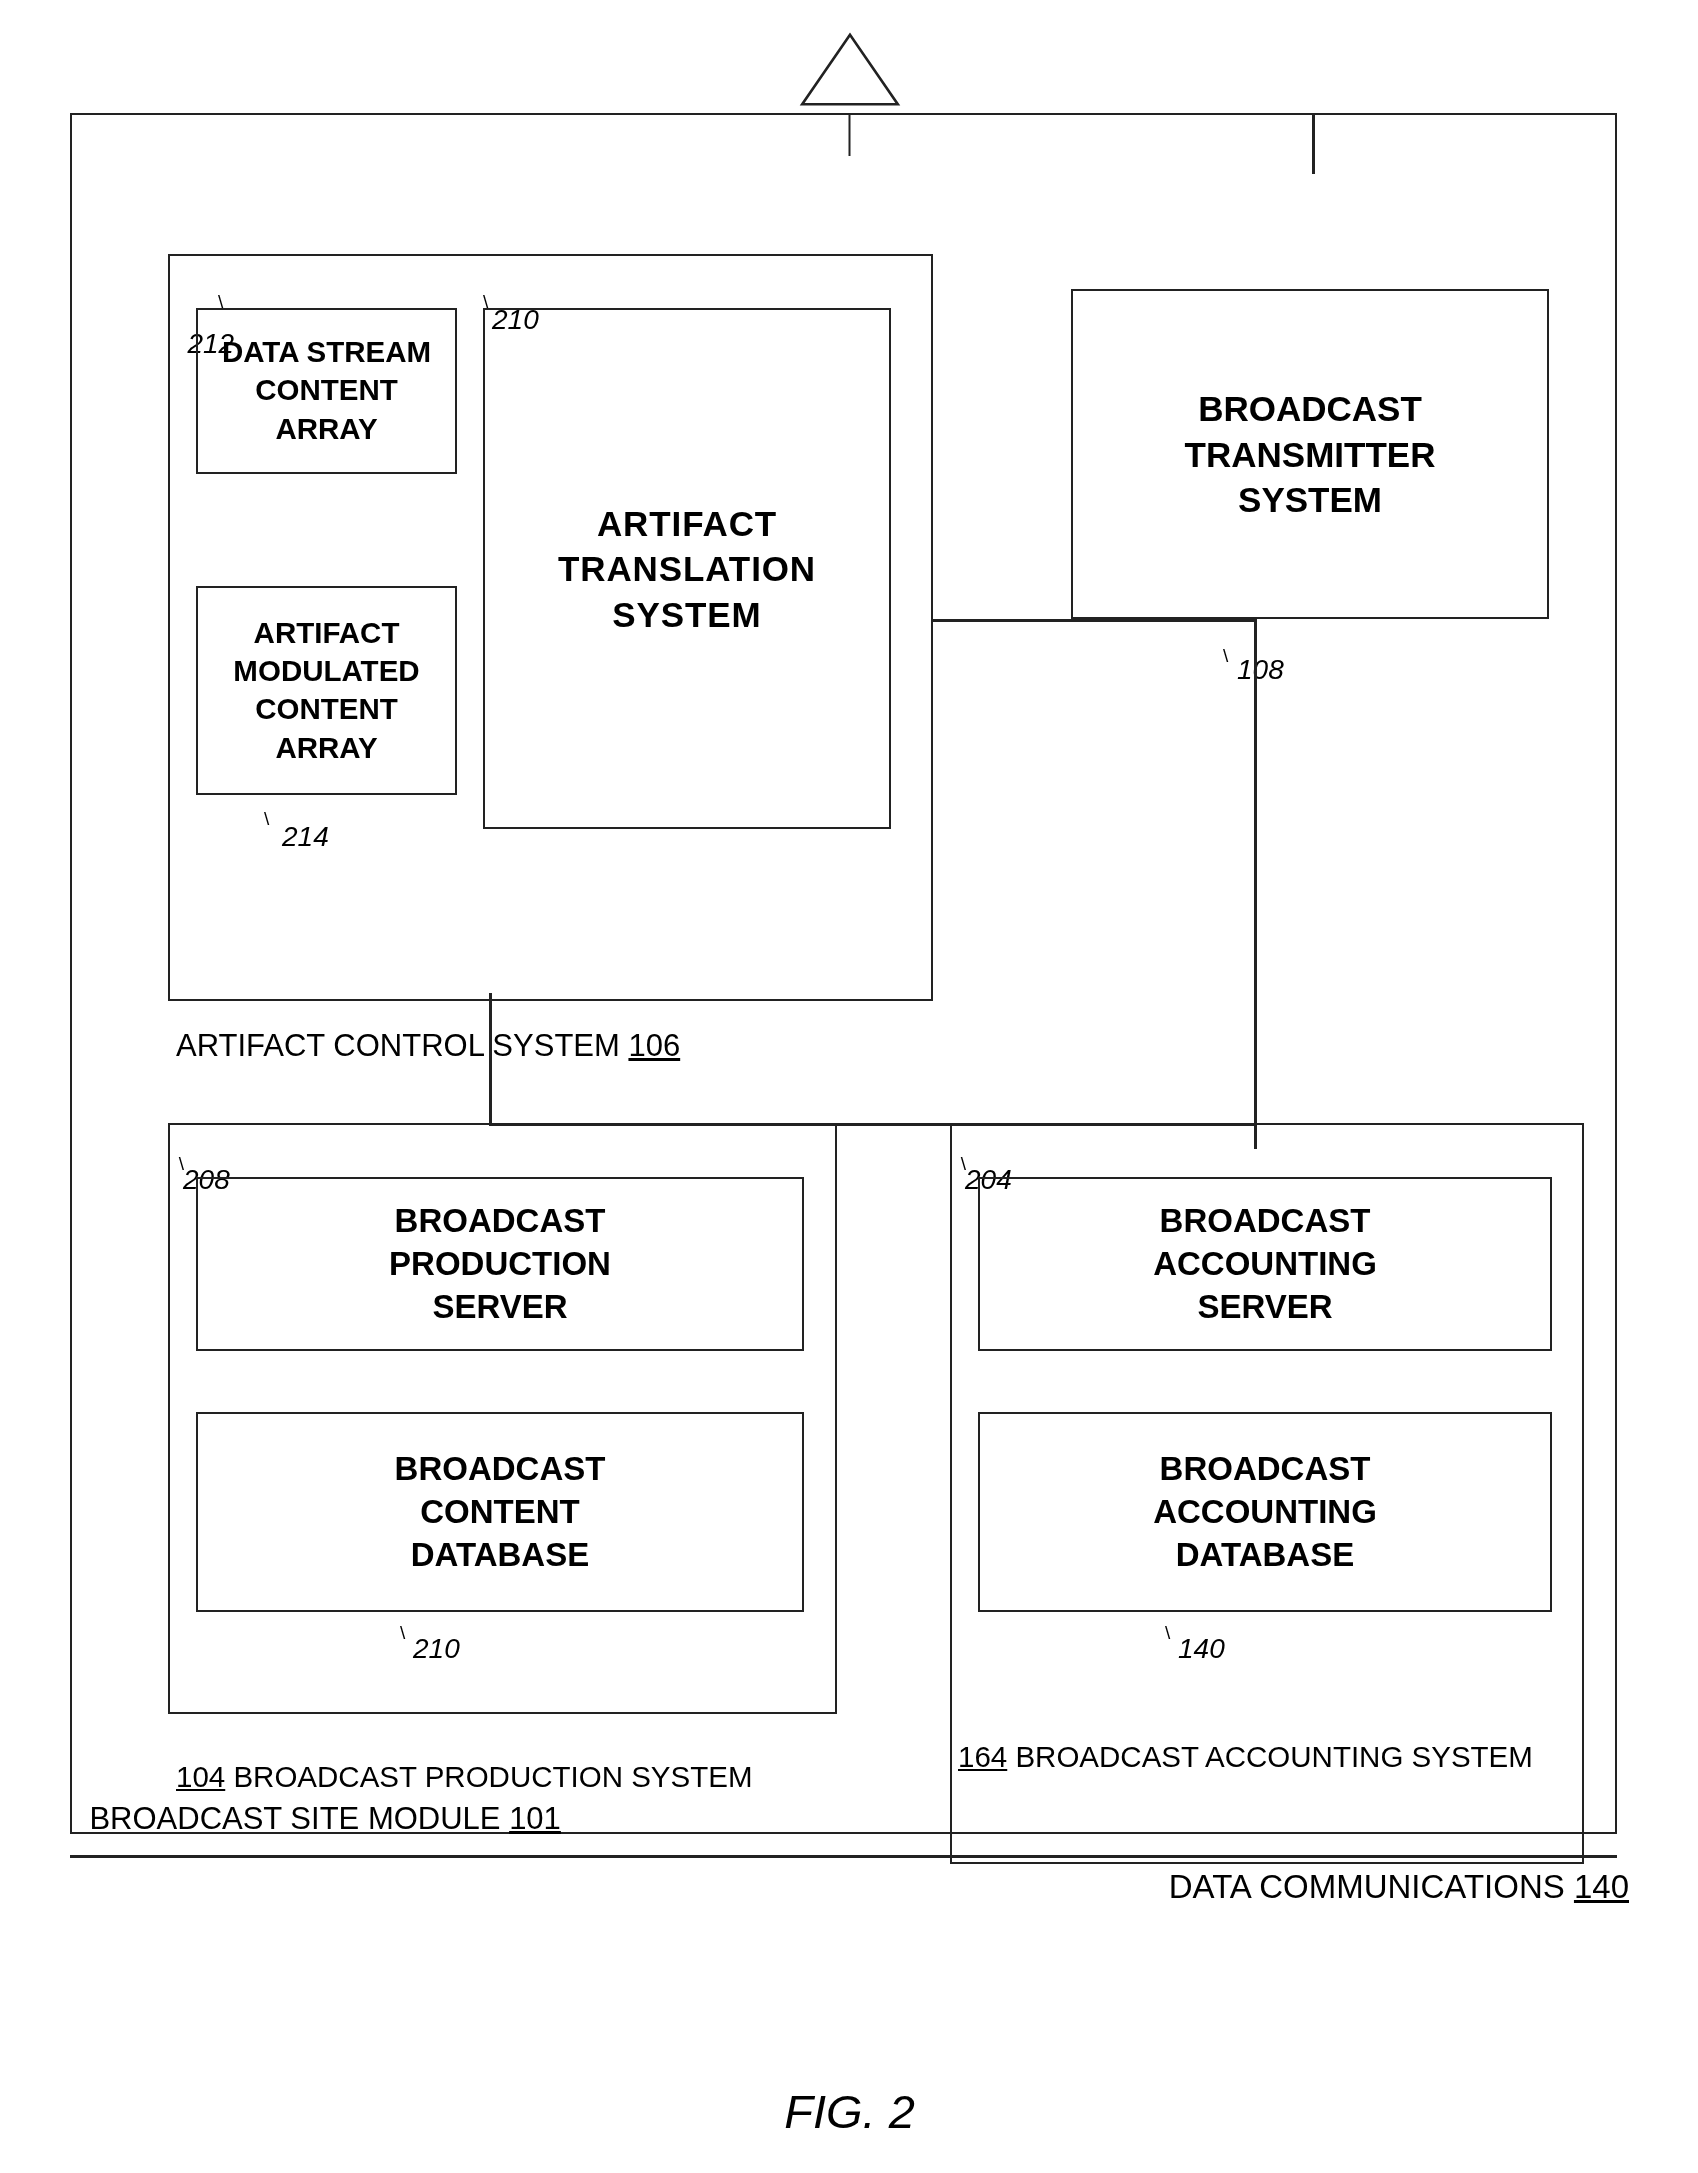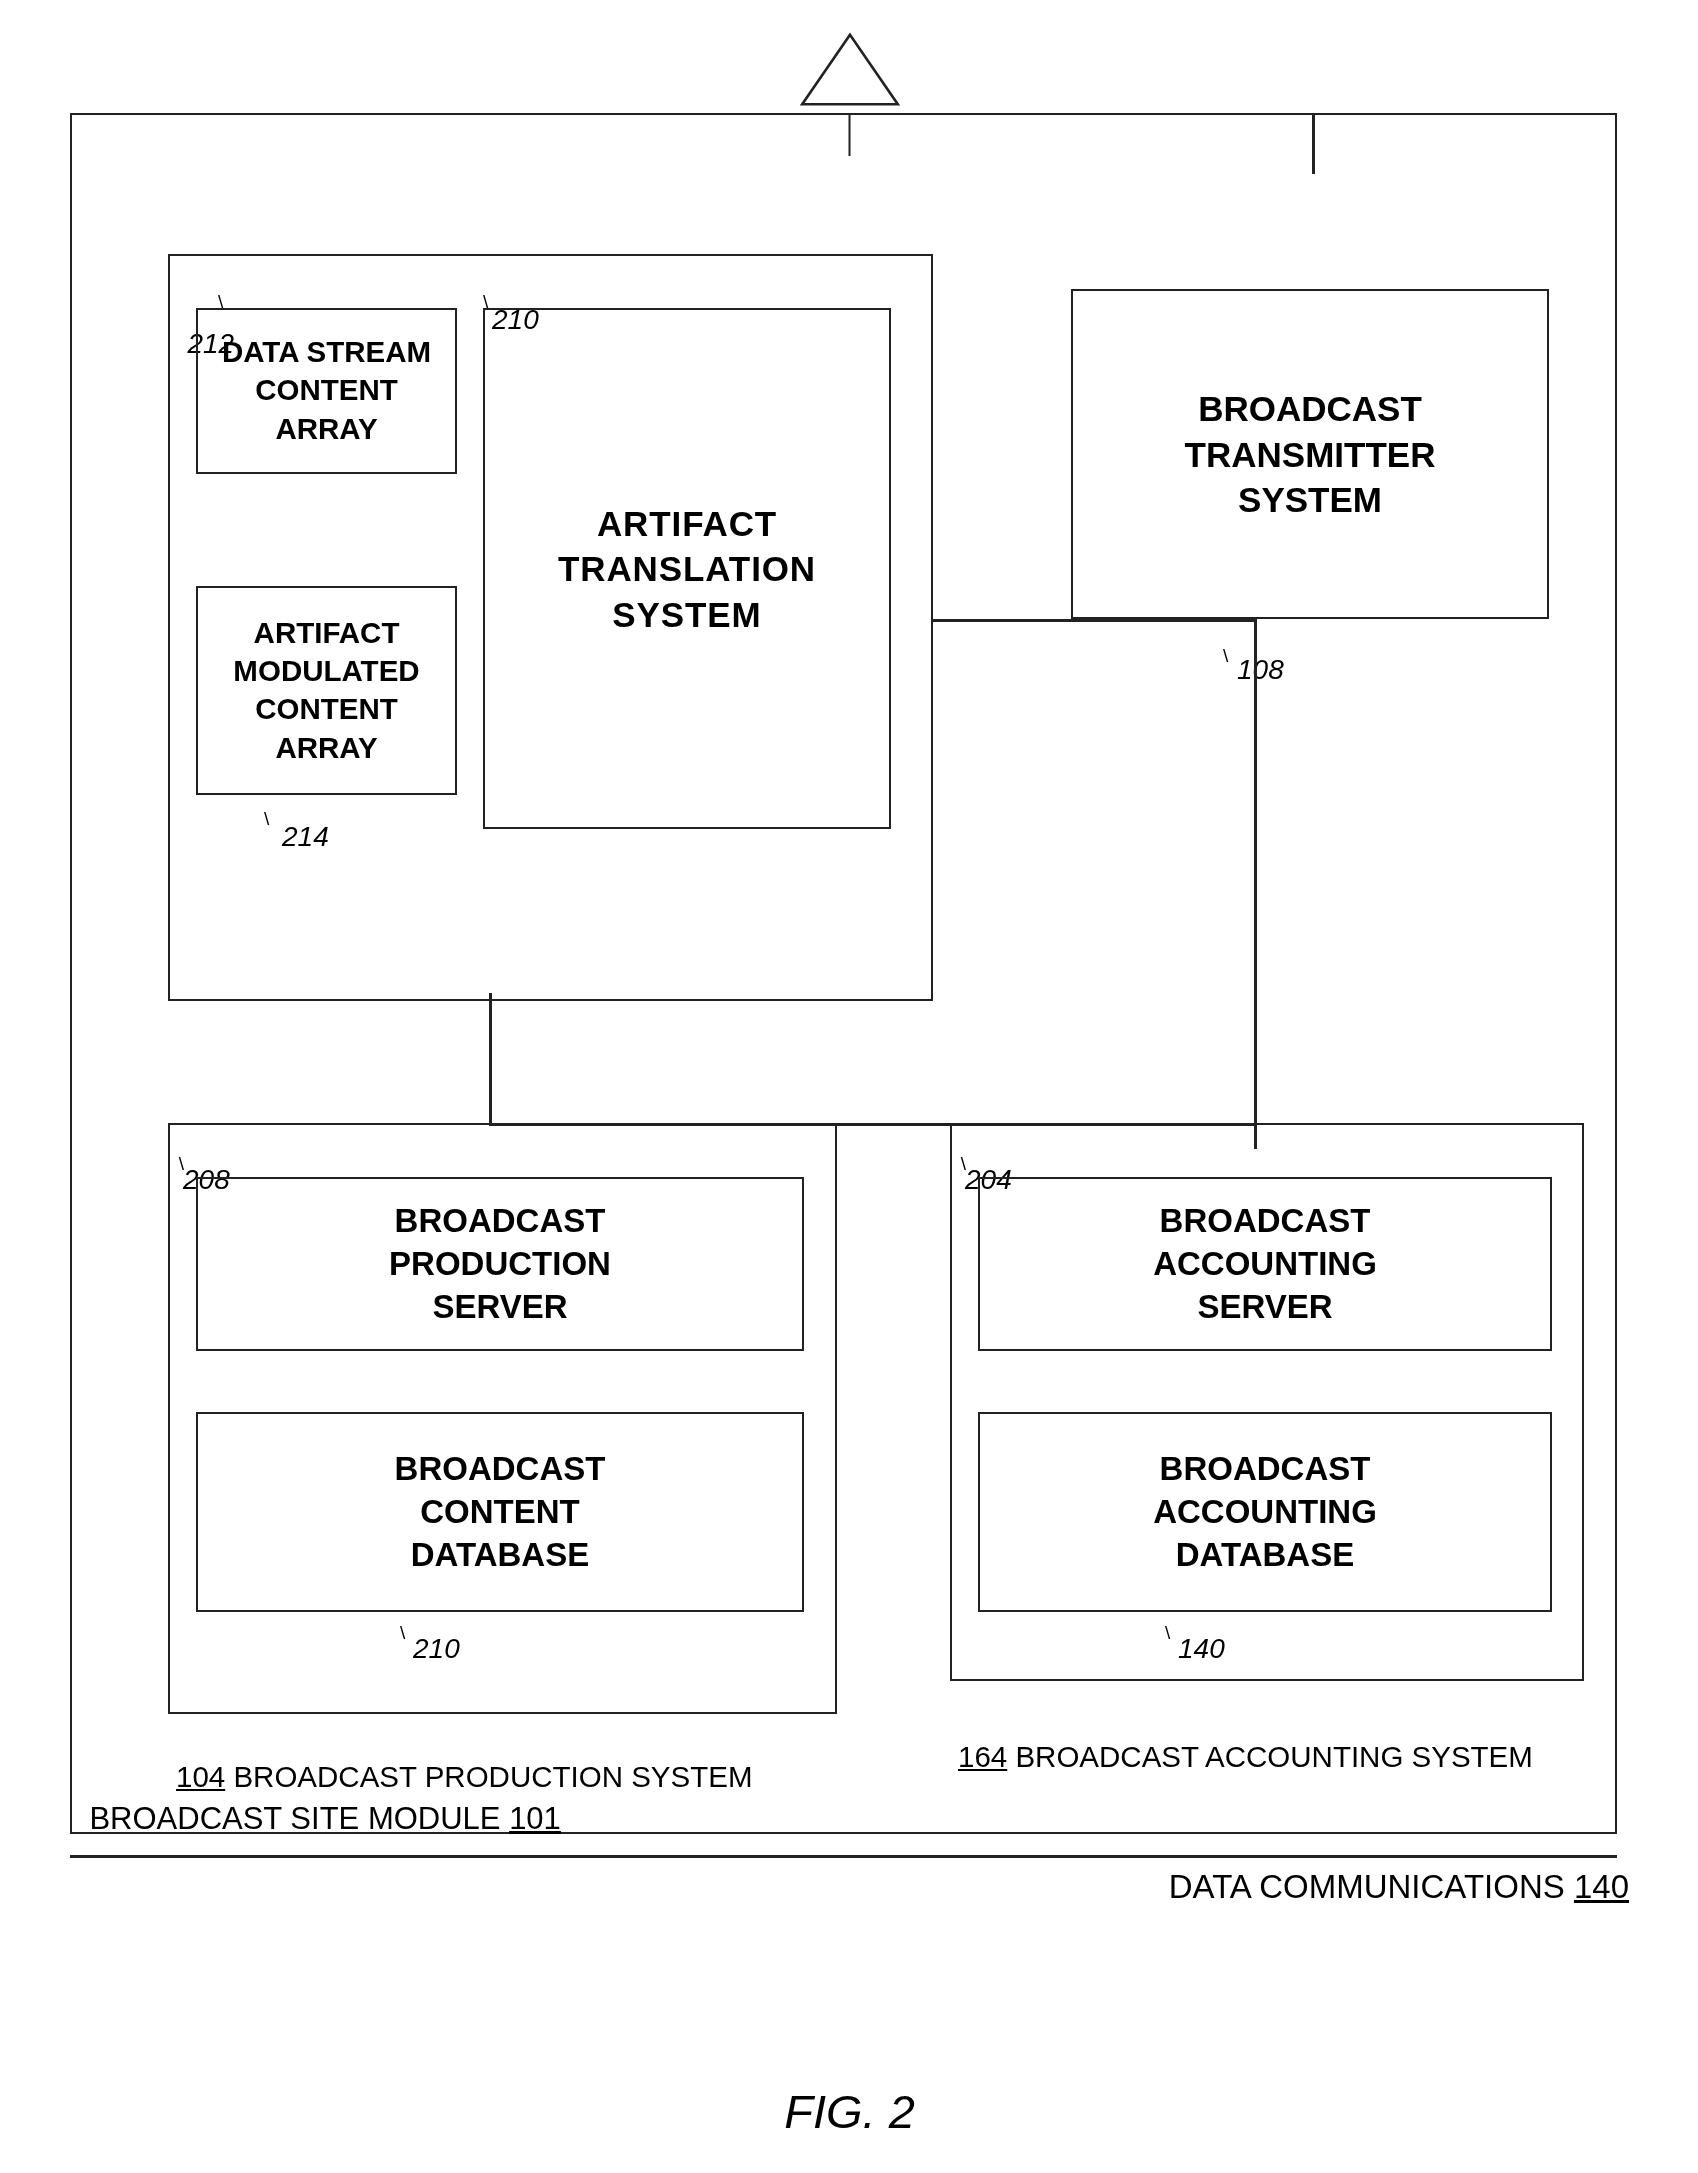--- a/index.html
+++ b/index.html
@@ -179,21 +179,21 @@
       font-weight: bold;
       line-height: 1.3;
     }
 
     
     .broadcast-acct-outer {
       position: absolute;
       top: 1008px;
       left: 878px;
       width: 634px;
-      height: 558px;
+      height: 741px;
       border: 2.6px solid #222;
     }
 
     
     .broadcast-acct-server-box {
       position: absolute;
       top: 52px;
       left: 26px;
       width: 574px;
       height: 174px;
@@ -260,20 +260,23 @@
 
       <div class="artifact-mod-box">
         <div class="artifact-mod-label">ARTIFACT<br>MODULATED CONTENT<br>ARRAY</div>
       </div>
 
       <div style="position:absolute; top:565px; left:112px; font-size:28px; font-style:italic;">214</div>
       <div style="position:absolute; top:552px; left:94px; font-size:19px;">\</div>
 
     </div>
 
+    <div style="position:absolute; top:913px; left:104px; font-size:31px;">
+      ARTIFACT CONTROL SYSTEM <span class="underline-ref">106</span>
+    </div>
 
     <div class="broadcast-tx-box">
       <div class="broadcast-tx-label">BROADCAST<br>TRANSMITTER<br>SYSTEM</div>
     </div>
 
     <div style="position:absolute; top:539px; left:1165px; font-size:28px; font-style:italic;">
       108
     </div>
     <div style="position:absolute; top:530px; left:1151px; font-size:19px;">\</div>
 

